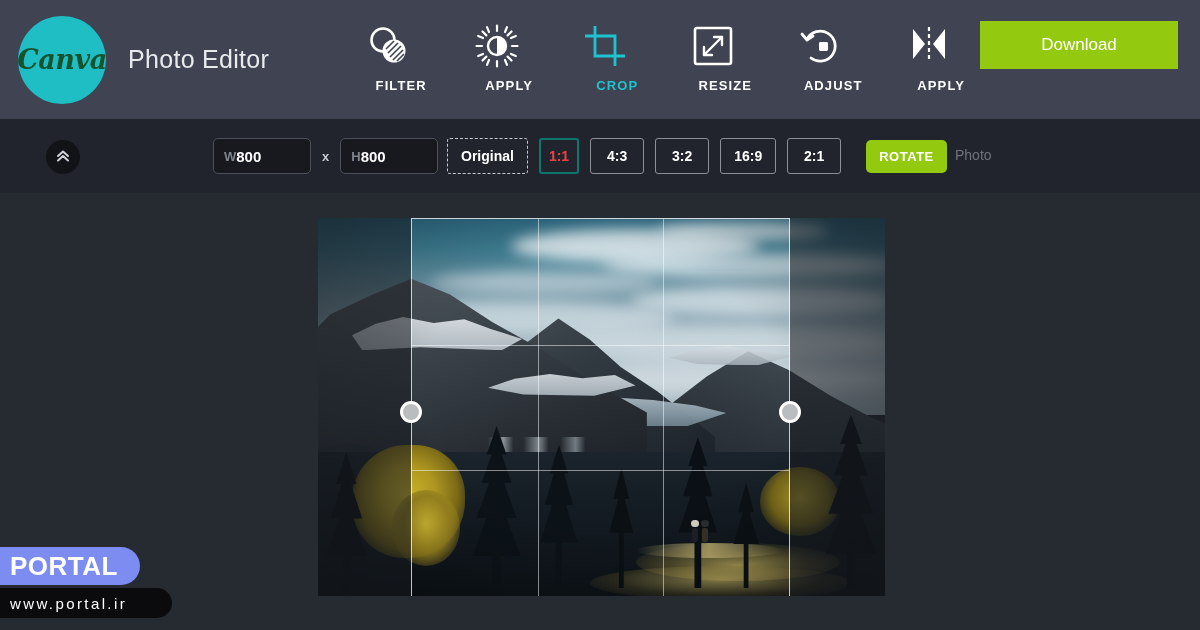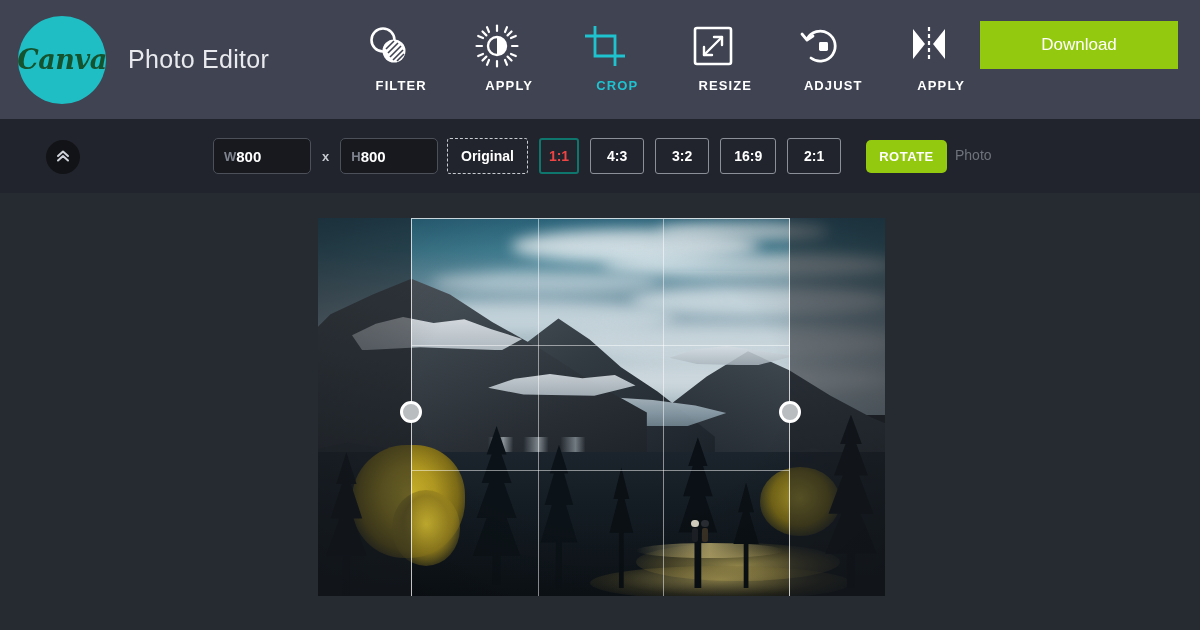--- a/index.html
+++ b/index.html
@@ -515,14 +515,22 @@
         <div class="gl h1"></div>
         <div class="gl h2"></div>
       </div>
     </div>
 
     <div class="handle tl"></div>
     <div class="handle tr"></div>
 
   </div>
 
+  <div class="wm">
+    <div class="wm-top">
+      <span>PORTAL</span>
+    </div>
+    <div class="wm-bot">
+      <span>www.portal.ir</span>
+    </div>
+  </div>
 
 </div>
 
 </body></html>

